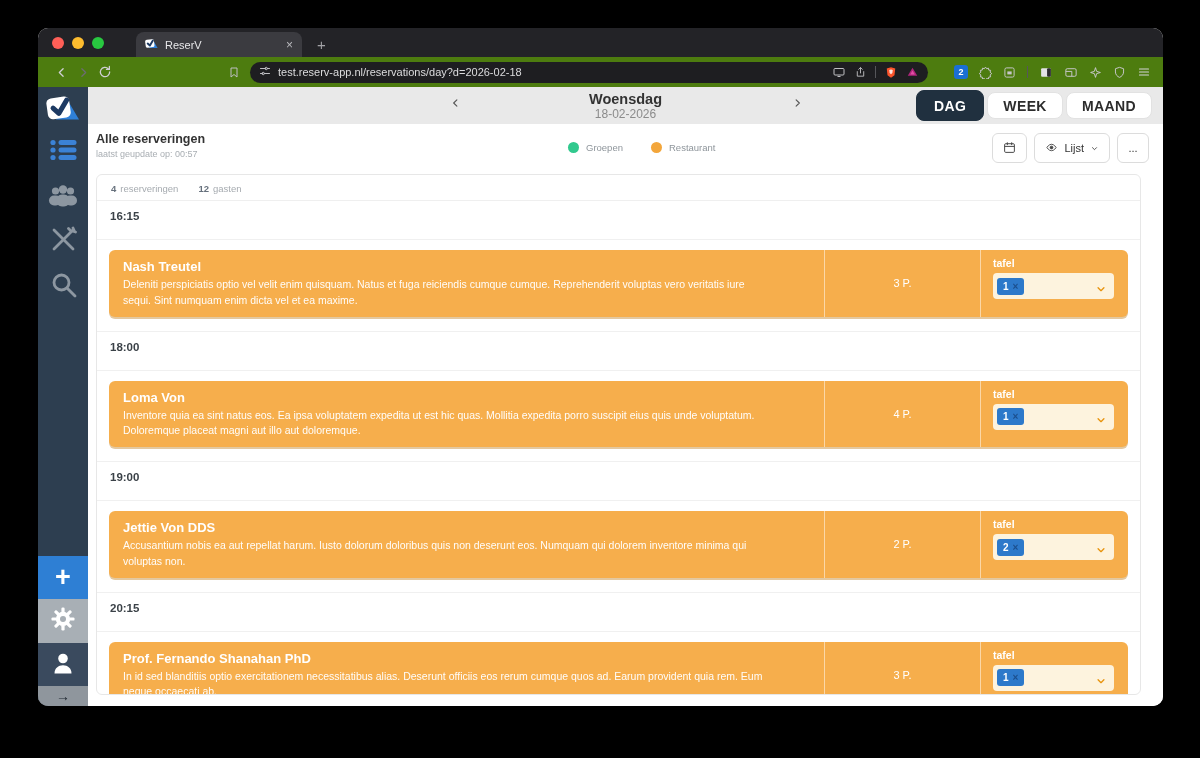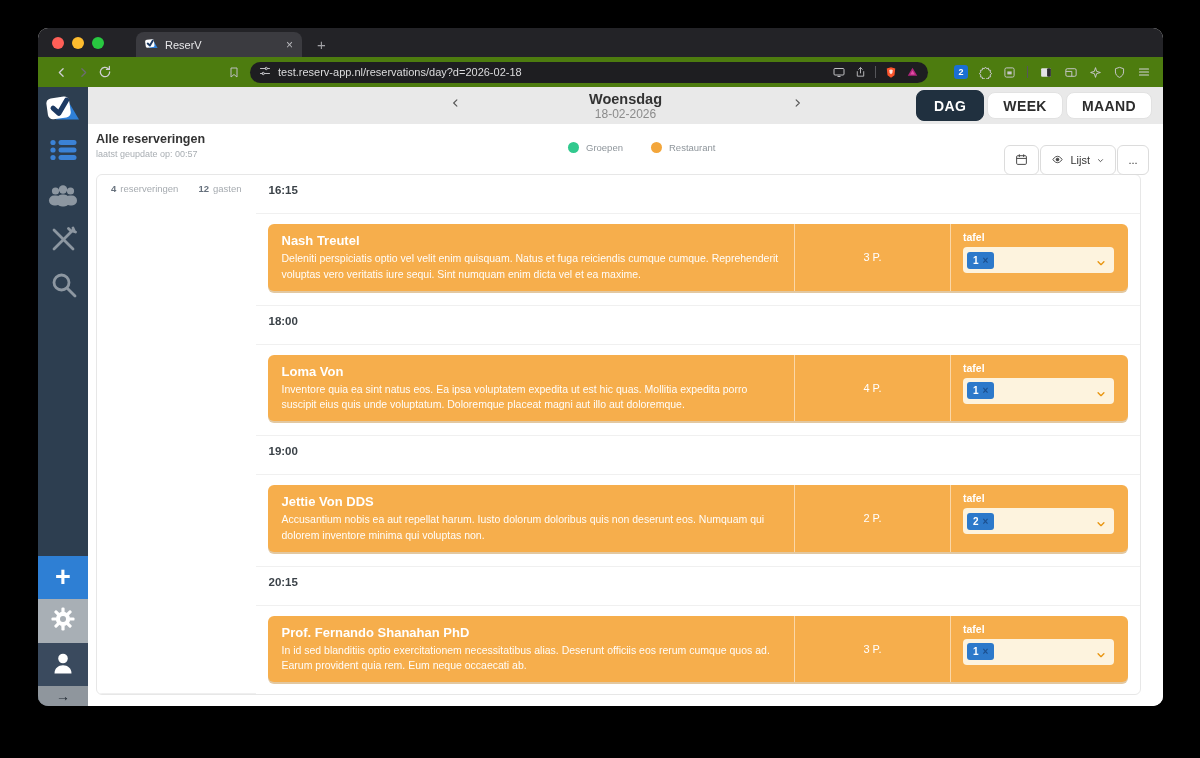--- a/index.html
+++ b/index.html
@@ -60,39 +60,39 @@
     background:#fff; border:1px solid #e2e2e2; color:#2c2c2c; display:flex; align-items:center; cursor:pointer; }
   .view-btn.active { background:#20303f; border-color:#20303f; color:#fff; height:31px; margin-top:-2px; padding:0 17px; }
 
   .subheader { height:50px; position:relative; background:#fff; flex:0 0 auto; }
   .sh-title { position:absolute; left:8px; top:8px; }
   .sh-title h1 { font-size:12.5px; font-weight:bold; color:#333; }
   .sh-sub { font-size:9px; color:#a9aeb3; margin-top:3px; }
   .legend { position:absolute; left:480px; top:18px; display:flex; gap:28px; align-items:center; font-size:9.5px; color:#8e959b; }
   .legend-item { display:flex; gap:7px; align-items:center; }
   .dot { width:11px; height:11px; border-radius:50%; }
-  .actions { position:absolute; right:14px; top:21px; display:flex; gap:1px; }
+  .actions { position:absolute; right:14px; top:9px; display:flex; gap:7px; }
   .act-btn { height:30px; min-width:32px; border:1px solid #dcdcdc; border-radius:6px; background:#fff;
     display:flex; align-items:center; justify-content:center; gap:6px; font-size:11px; color:#333; padding:0 10px; cursor:pointer; }
 
   .content { flex:1; padding:0 22px 11px 8px; min-height:0; }
   .panel { height:100%; border:1px solid #e7e7e7; border-radius:6px; background:#fff; overflow:hidden;
-    display:flex; flex-direction:row;justify-content:space-between; }
+    display:flex; flex-direction:column;justify-content:space-between; }
   .counts { padding:8px 14px 6px; font-size:9.5px; color:#a6abb0; border-bottom:1px solid #efefef; display:flex; gap:20px; flex:0 0 auto; }
   .count-num { font-weight:bold; color:#66707c; margin-right:4px; }
   .time-row { padding:9px 13px 17px; font-size:11.5px; font-weight:bold; color:#3b4248; border-bottom:1px solid #f0f0f0; }
   .cards { padding:10px 12px 14px; border-bottom:1px solid #f0f0f0; }
   .card { background:#f6ae4c; border-radius:6px; min-height:56px; display:flex; align-items:stretch;
     box-shadow:0 2px 0 rgba(193,134,45,.45); cursor:pointer; }
   .card-main { flex:1; padding:9px 14px 8px; min-width:0; }
   .card-name { color:#fff; font-weight:bold; font-size:13px; margin-bottom:3px; }
   .card-desc { color:rgba(255,255,255,.97); font-size:10.5px; line-height:1.5; max-width:650px; }
   .card-persons { width:156px; flex:0 0 auto; border-left:1px solid rgba(255,255,255,.5); display:grid; place-items:center;
     color:#fff; font-size:11px; }
-  .card-table { width:178px; flex:0 0 auto; border-left:1px solid rgba(255,255,255,.5); padding:7px 14px 7px 12px; }
+  .card-table { width:148px; flex:0 0 auto; border-left:1px solid rgba(255,255,255,.5); padding:7px 14px 7px 12px; }
   .table-label { color:#fff; font-size:10.5px; font-weight:bold; margin-bottom:4px; }
   .table-select { height:26px; background:#fdf3de; border-radius:4px; position:relative; display:flex; align-items:center;
     padding:0 26px 0 4px; cursor:pointer; }
   .table-tag { background:#2d79ca; border-radius:3px; color:#fff; font-size:10px; font-weight:bold; display:flex;
     align-items:center; gap:4px; padding:3px 6px; }
   .tag-x { color:#1c4f8e; cursor:pointer; }
   .select-caret { position:absolute; right:7px; top:7px; color:#e8940e; }
 </style>
 </head>
 <body>

